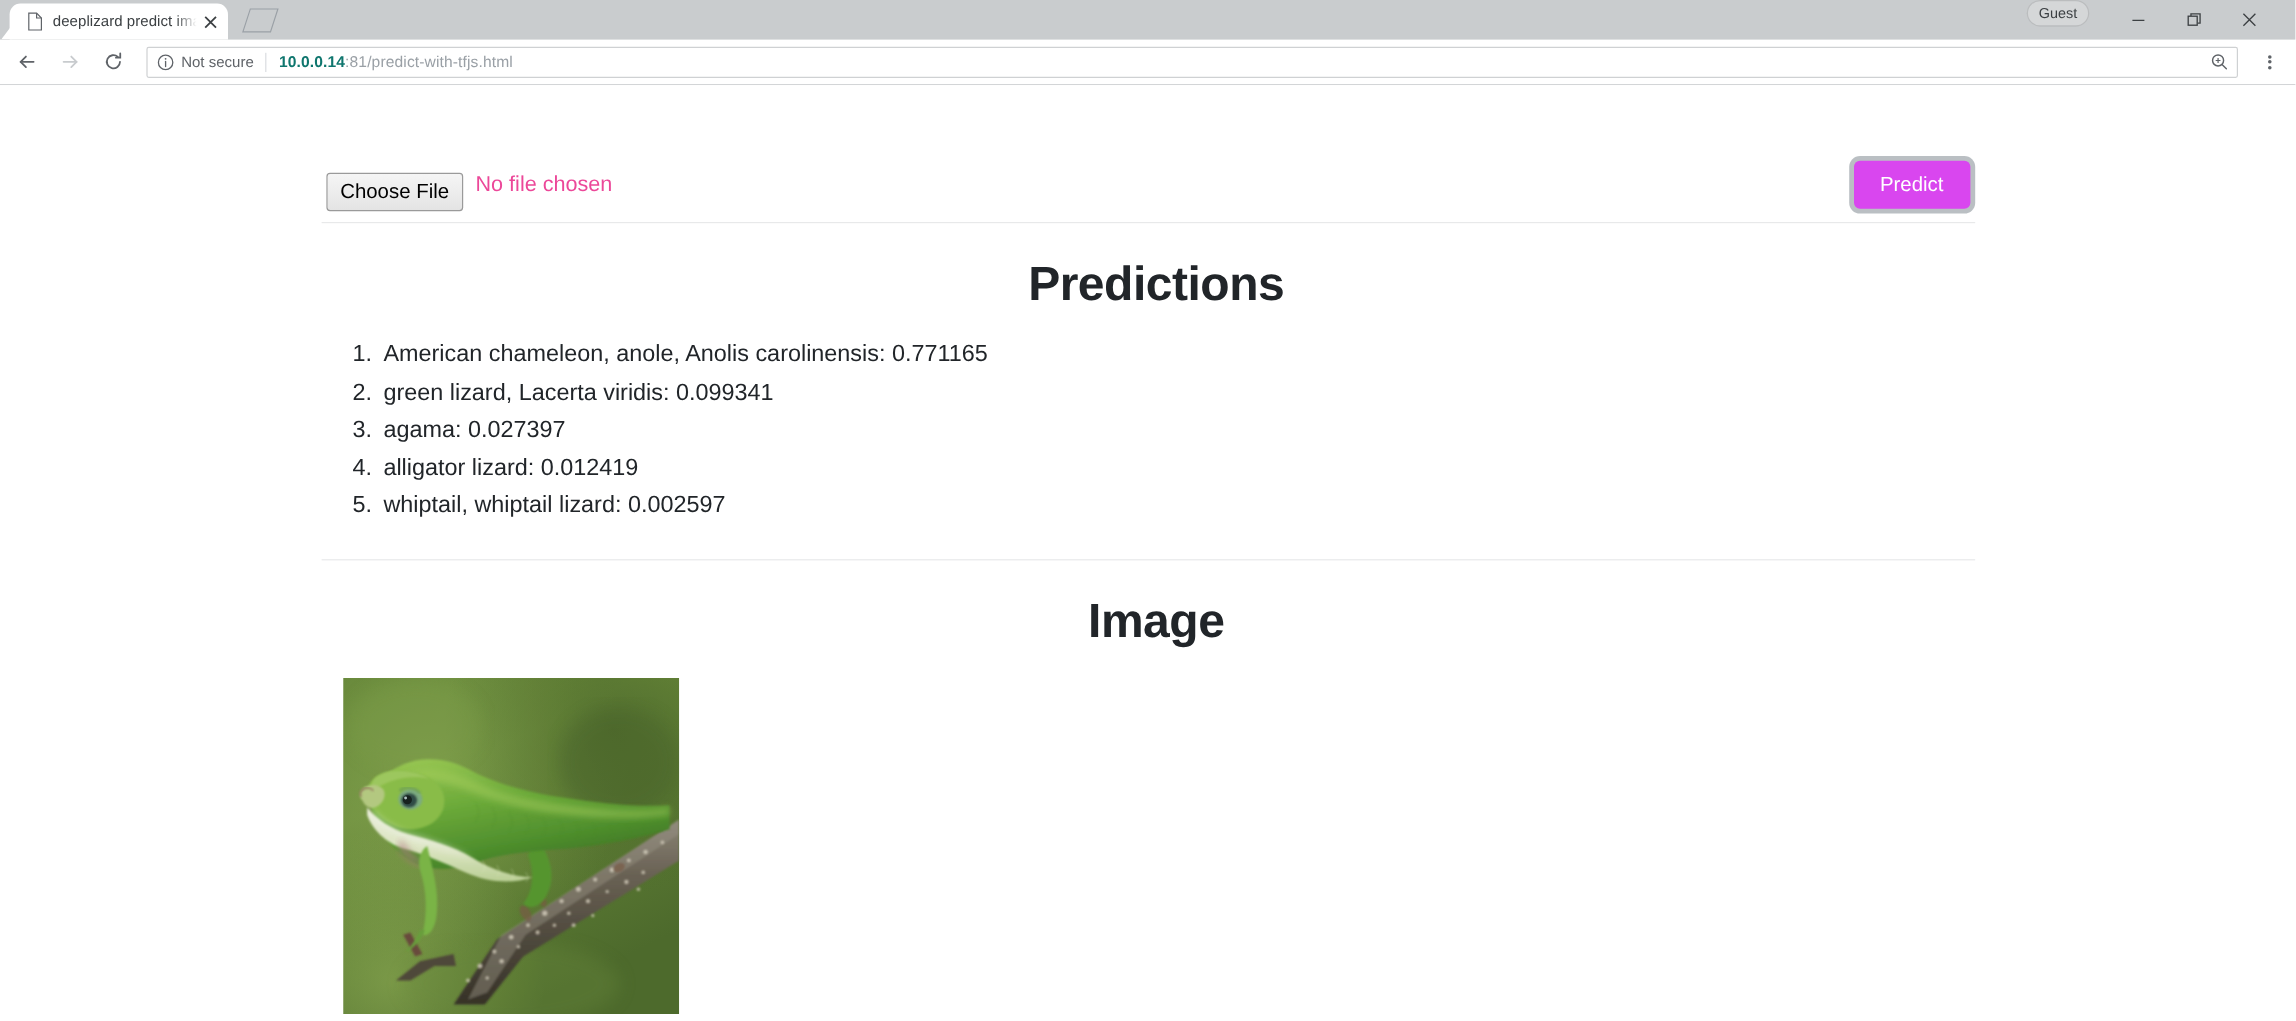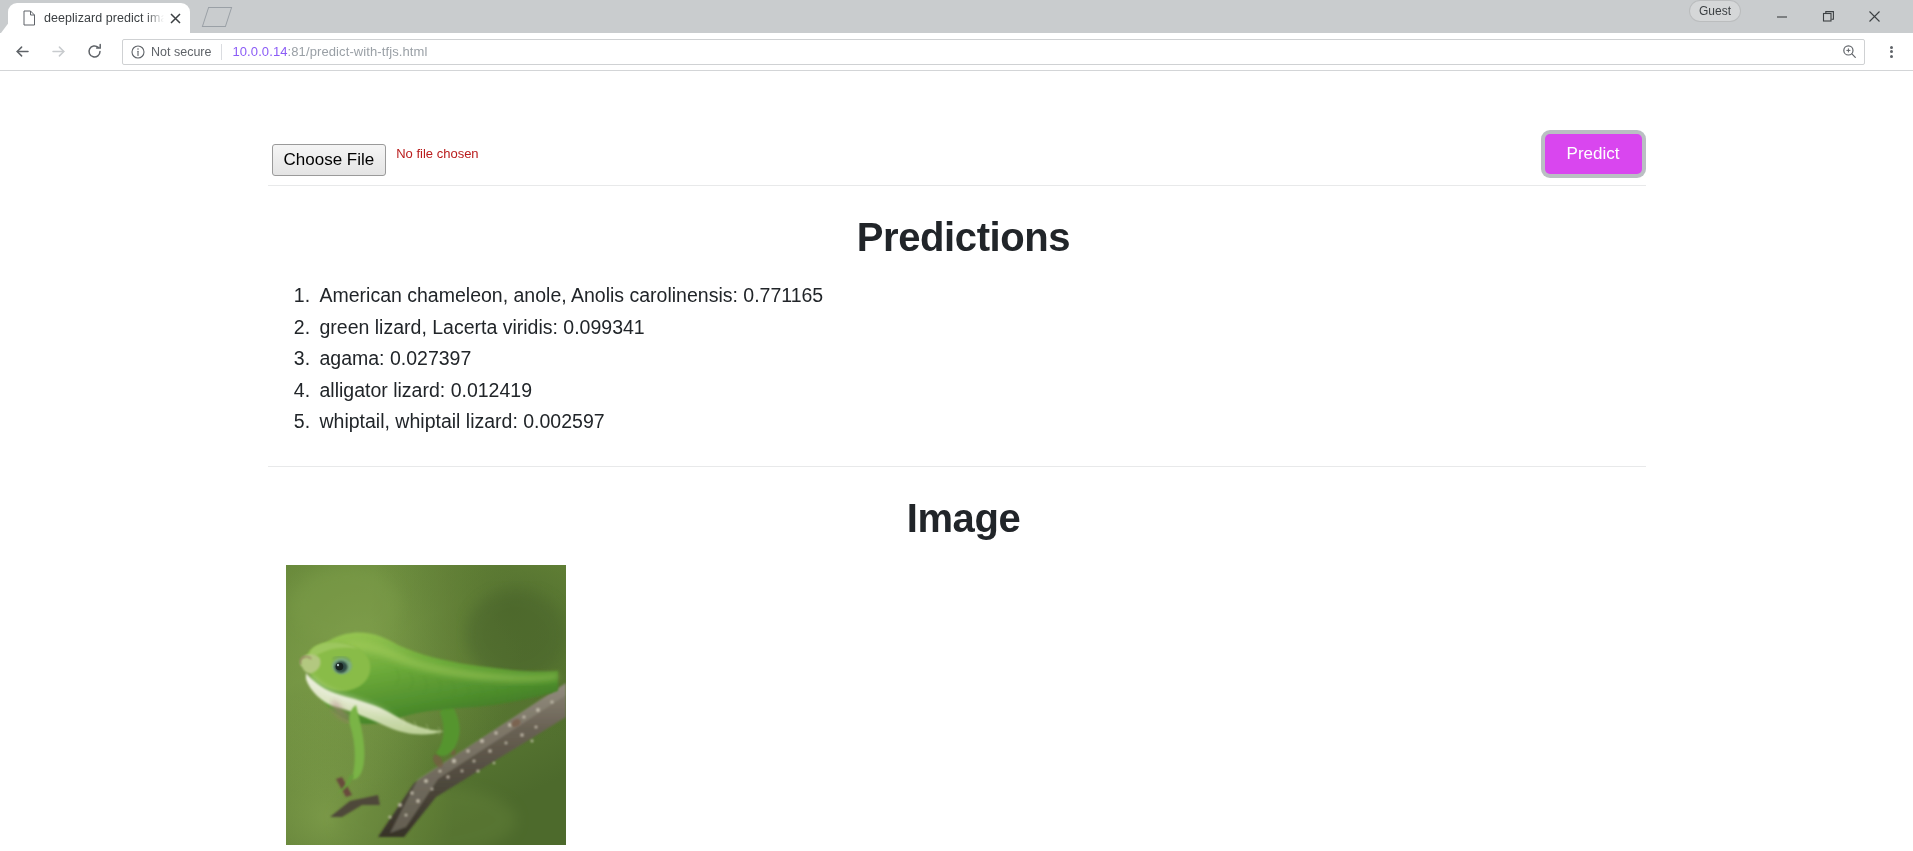--- a/index.html
+++ b/index.html
@@ -170,21 +170,21 @@
     background: #dadce0;
     margin: 0 10px;
   }
   .url {
     font-size: 13px;
     color: #9aa0a6;
     white-space: nowrap;
     flex: 1 1 auto;
     letter-spacing: 0.1px;
   }
-  .url b { color: #8b5cf6; font-weight: 400; }
+  .url b { color: #0f766e; font-weight: 700; }
   .omni-zoom { width: 22px; height: 22px; display:flex; align-items:center; justify-content:center; }
   .menu-btn {
     width: 28px; height: 28px;
     display: flex; align-items: center; justify-content: center;
     margin-left: 6px;
   }
   .dot { width: 3px; height: 3px; background: #5f6368; border-radius: 50%; margin: 1.5px 0; }
 
   
   .viewport {
@@ -217,22 +217,22 @@
     font-size: 17px;
     color: #000000;
     background: linear-gradient(#f5f5f5, #e4e4e4);
     border: 1px solid #9a9a9a;
     border-radius: 3px;
     padding: 5px 11px 6px;
     line-height: 1.15;
     margin-top: 12px;
   }
   .file-status {
-    font-size: 13px;
-    color: #b91c1c;
+    font-size: 18px;
+    color: #ec4899;
     margin-left: 10px;
   }
 
   .predict-btn {
     font-family: "Liberation Sans", sans-serif;
     font-size: 17px;
     color: #ffffff;
     background: #d946ef;
     border: none;
     border-radius: 5px;

